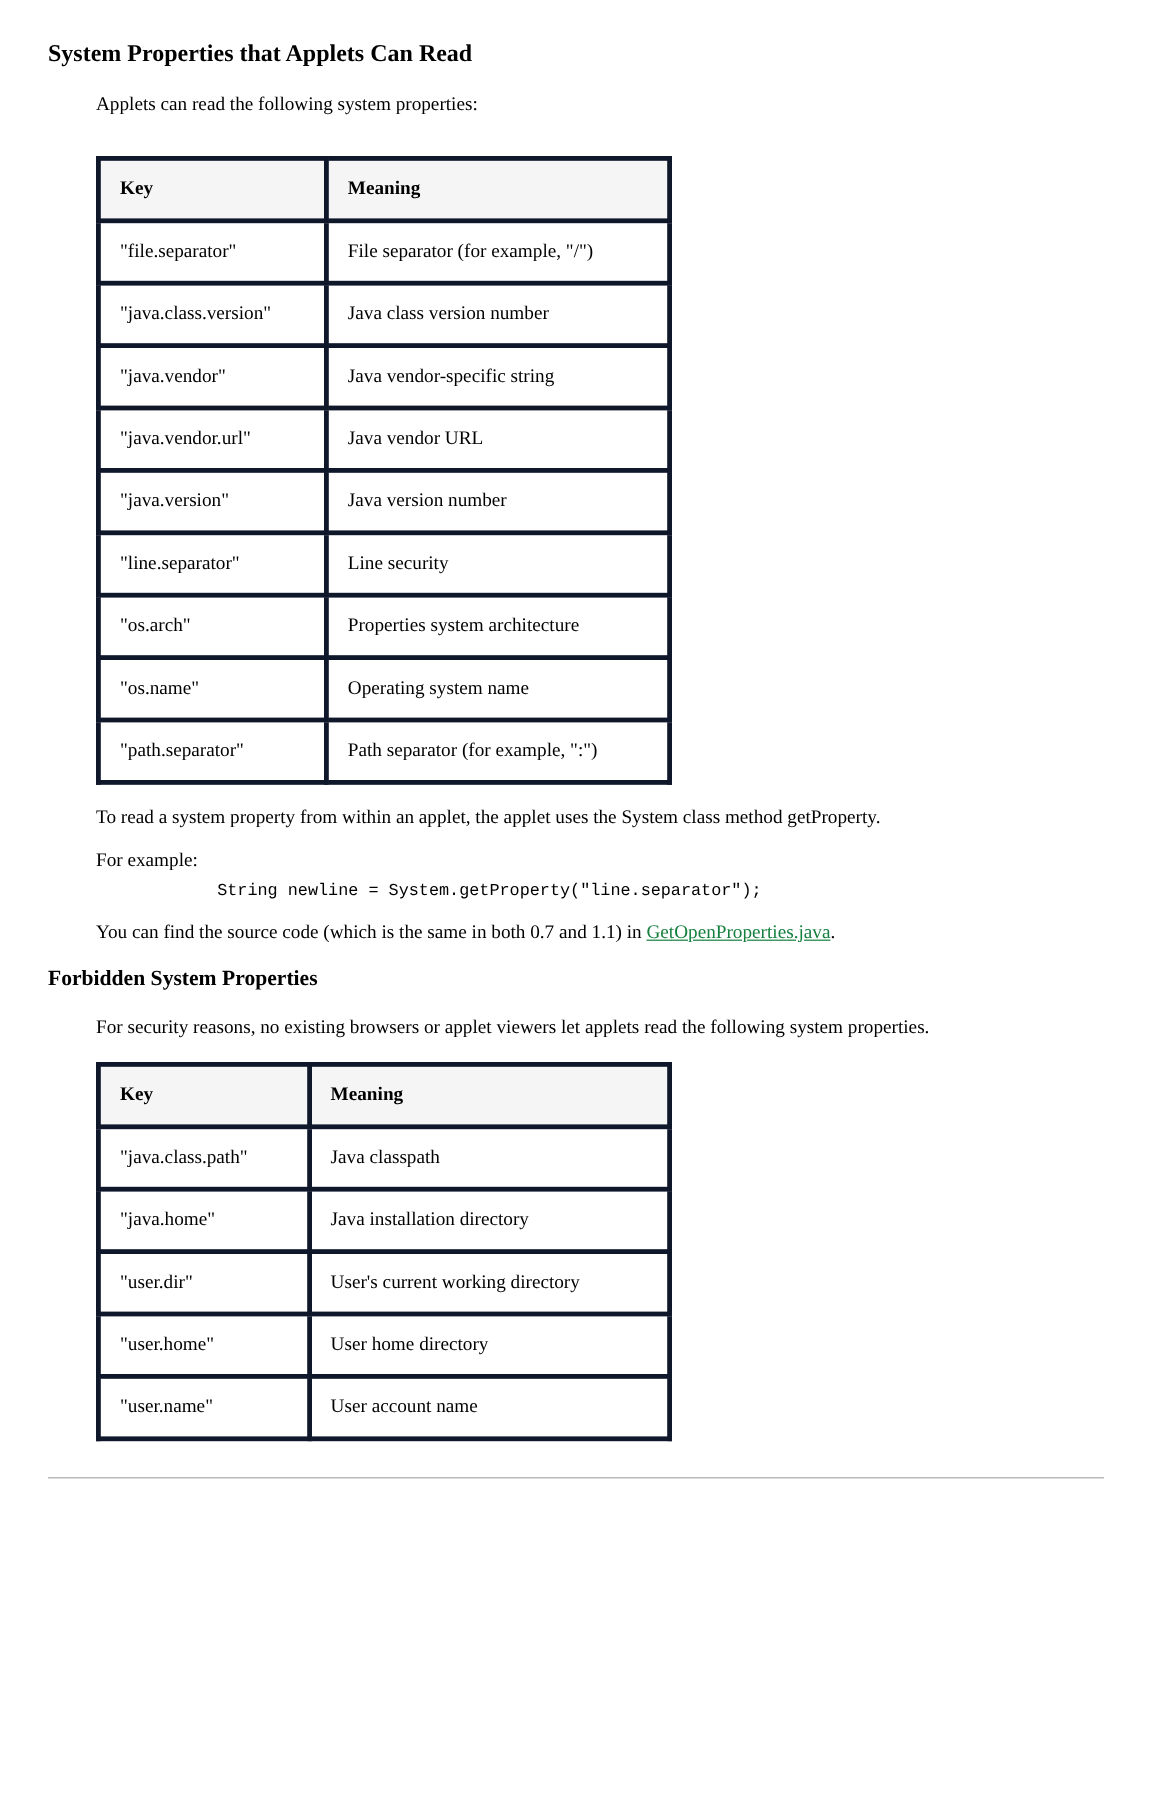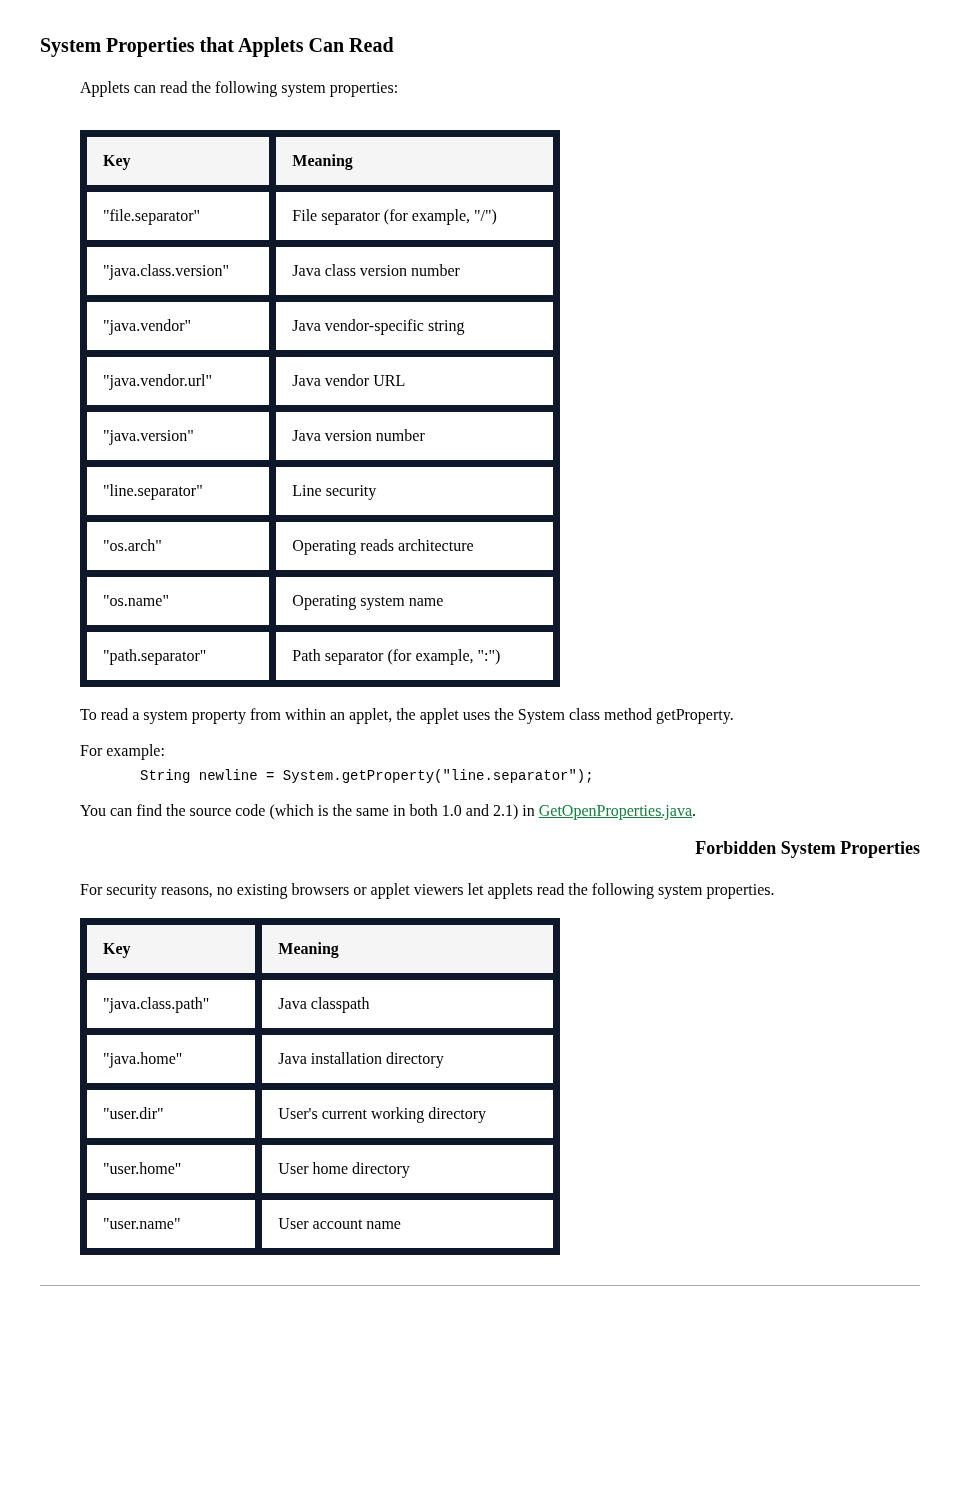--- a/index.html
+++ b/index.html
@@ -14,48 +14,47 @@
     }
     h1 {
       font-size: 20px;
       font-weight: bold;
       margin-bottom: 16px;
     }
     h2 {
       font-size: 18px;
       font-weight: bold;
       margin-bottom: 16px;
-      text-align: right;
     }
     p {
       margin-bottom: 12px;
     }
     .intro {
       margin-left: 40px;
       margin-bottom: 30px;
     }
     table {
       border-collapse: collapse;
       margin: 16px 0 16px 40px;
       min-width: 480px;
     }
     table th, table td {
-      border: 7px solid #0f172a;
+      border: 4px solid #0f172a;
       padding: 12px 16px;
       text-align: left;
       vertical-align: top;
     }
     table th {
       background: #f5f5f5;
       font-weight: bold;
     }
     .code-block {
       font-family: "Courier New", Courier, monospace;
       font-size: 14px;
-      margin-left: 60px;
+      margin-left: 101px;
       margin-bottom: 12px;
     }
     .body-text {
       margin-left: 40px;
       margin-bottom: 12px;
     }
     .link {
       color: #15803d;
       text-decoration: underline;
     }
@@ -107,21 +106,21 @@
         <tr>
           <td>"java.version"</td>
           <td>Java version number</td>
         </tr>
         <tr>
           <td>"line.separator"</td>
           <td>Line security</td>
         </tr>
         <tr>
           <td>"os.arch"</td>
-          <td>Operating reads architecture</td>
+          <td>Properties system architecture</td>
         </tr>
         <tr>
           <td>"os.name"</td>
           <td>Operating system name</td>
         </tr>
         <tr>
           <td>"path.separator"</td>
           <td>Path separator (for example, ":")</td>
         </tr>
       </tbody>
@@ -129,21 +128,21 @@
 
   <p class="body-text">To read a system property from within an applet, the applet uses the System class method getProperty.</p>
 
   <p class="body-text">
     <span>For example:</span><br>
     <span class="code-block">String newline = System.getProperty("line.separator");</span>
   </p>
 
 
   <p class="body-text">
-    <span>You can find the source code (which is the same in both 1.0 and 2.1) in</span>
+    <span>You can find the source code (which is the same in both 0.7 and 1.1) in</span>
     <a class="link">GetOpenProperties.java</a><span>.</span>
   </p>
 
   <div class="forbidden-section">
     <h2>Forbidden System Properties</h2>
 
     <p class="body-text">For security reasons, no existing browsers or applet viewers let applets read the following system properties.</p>
 
     <table>
       <thead>

